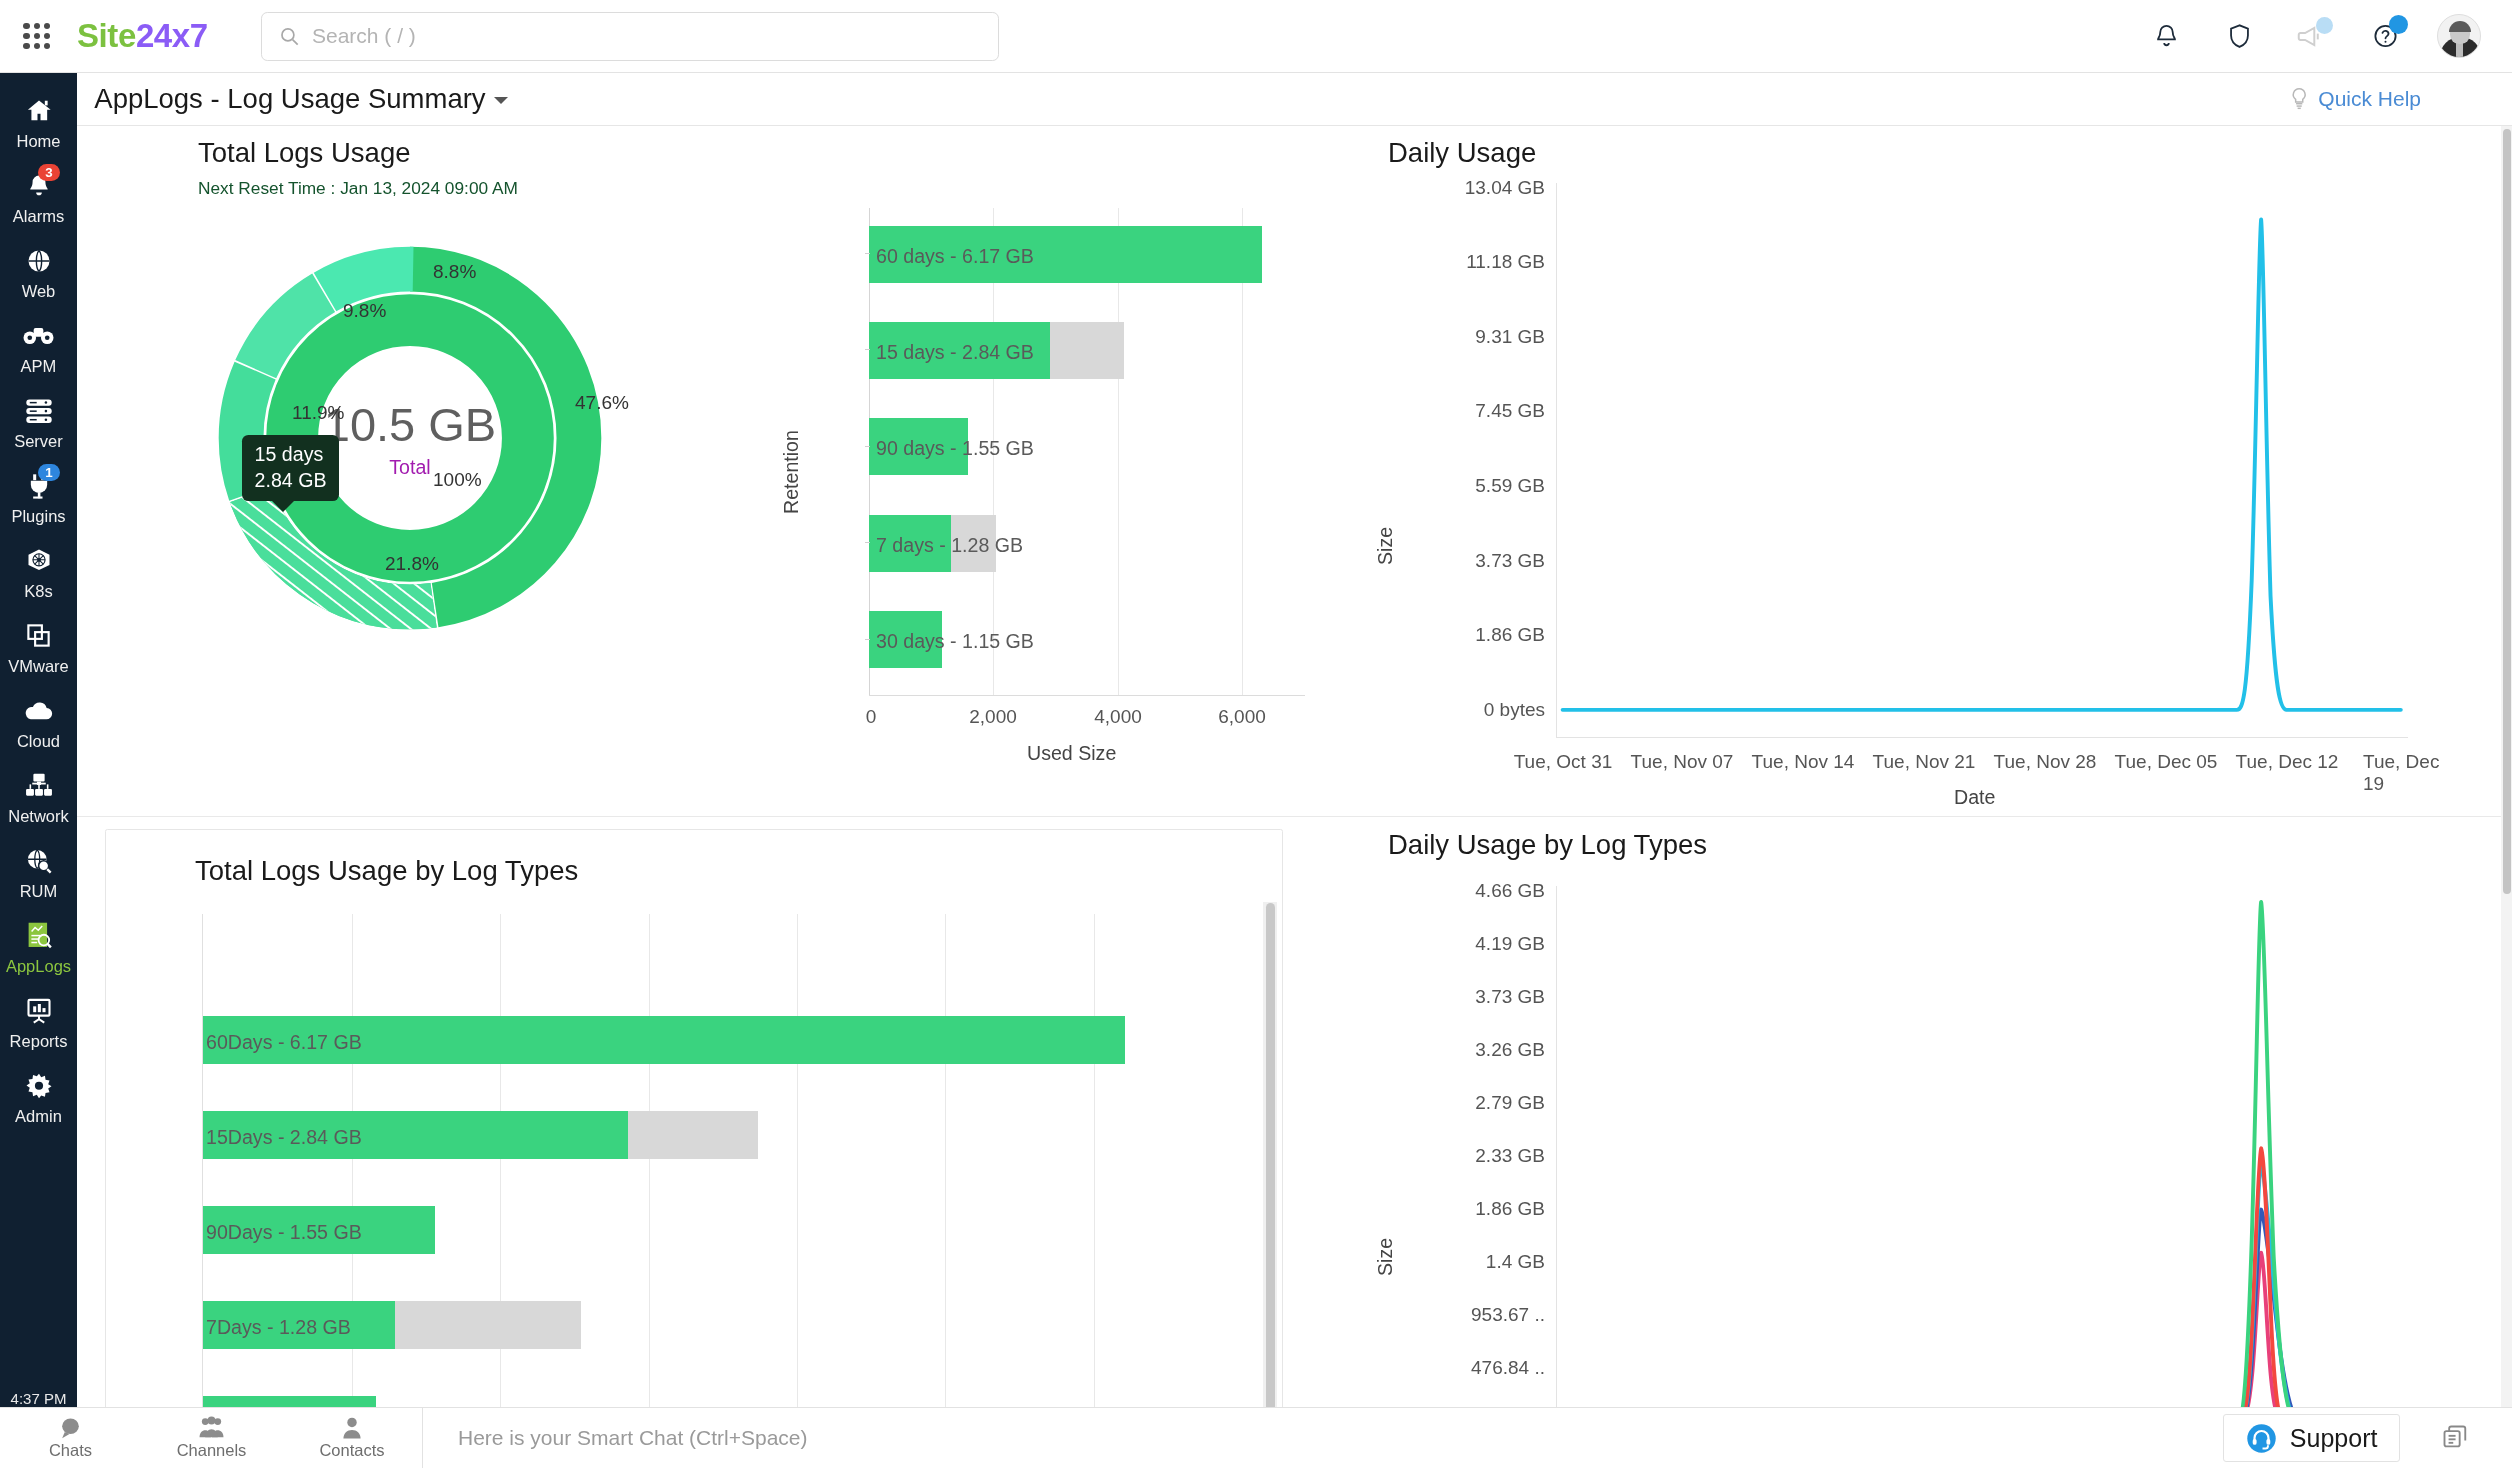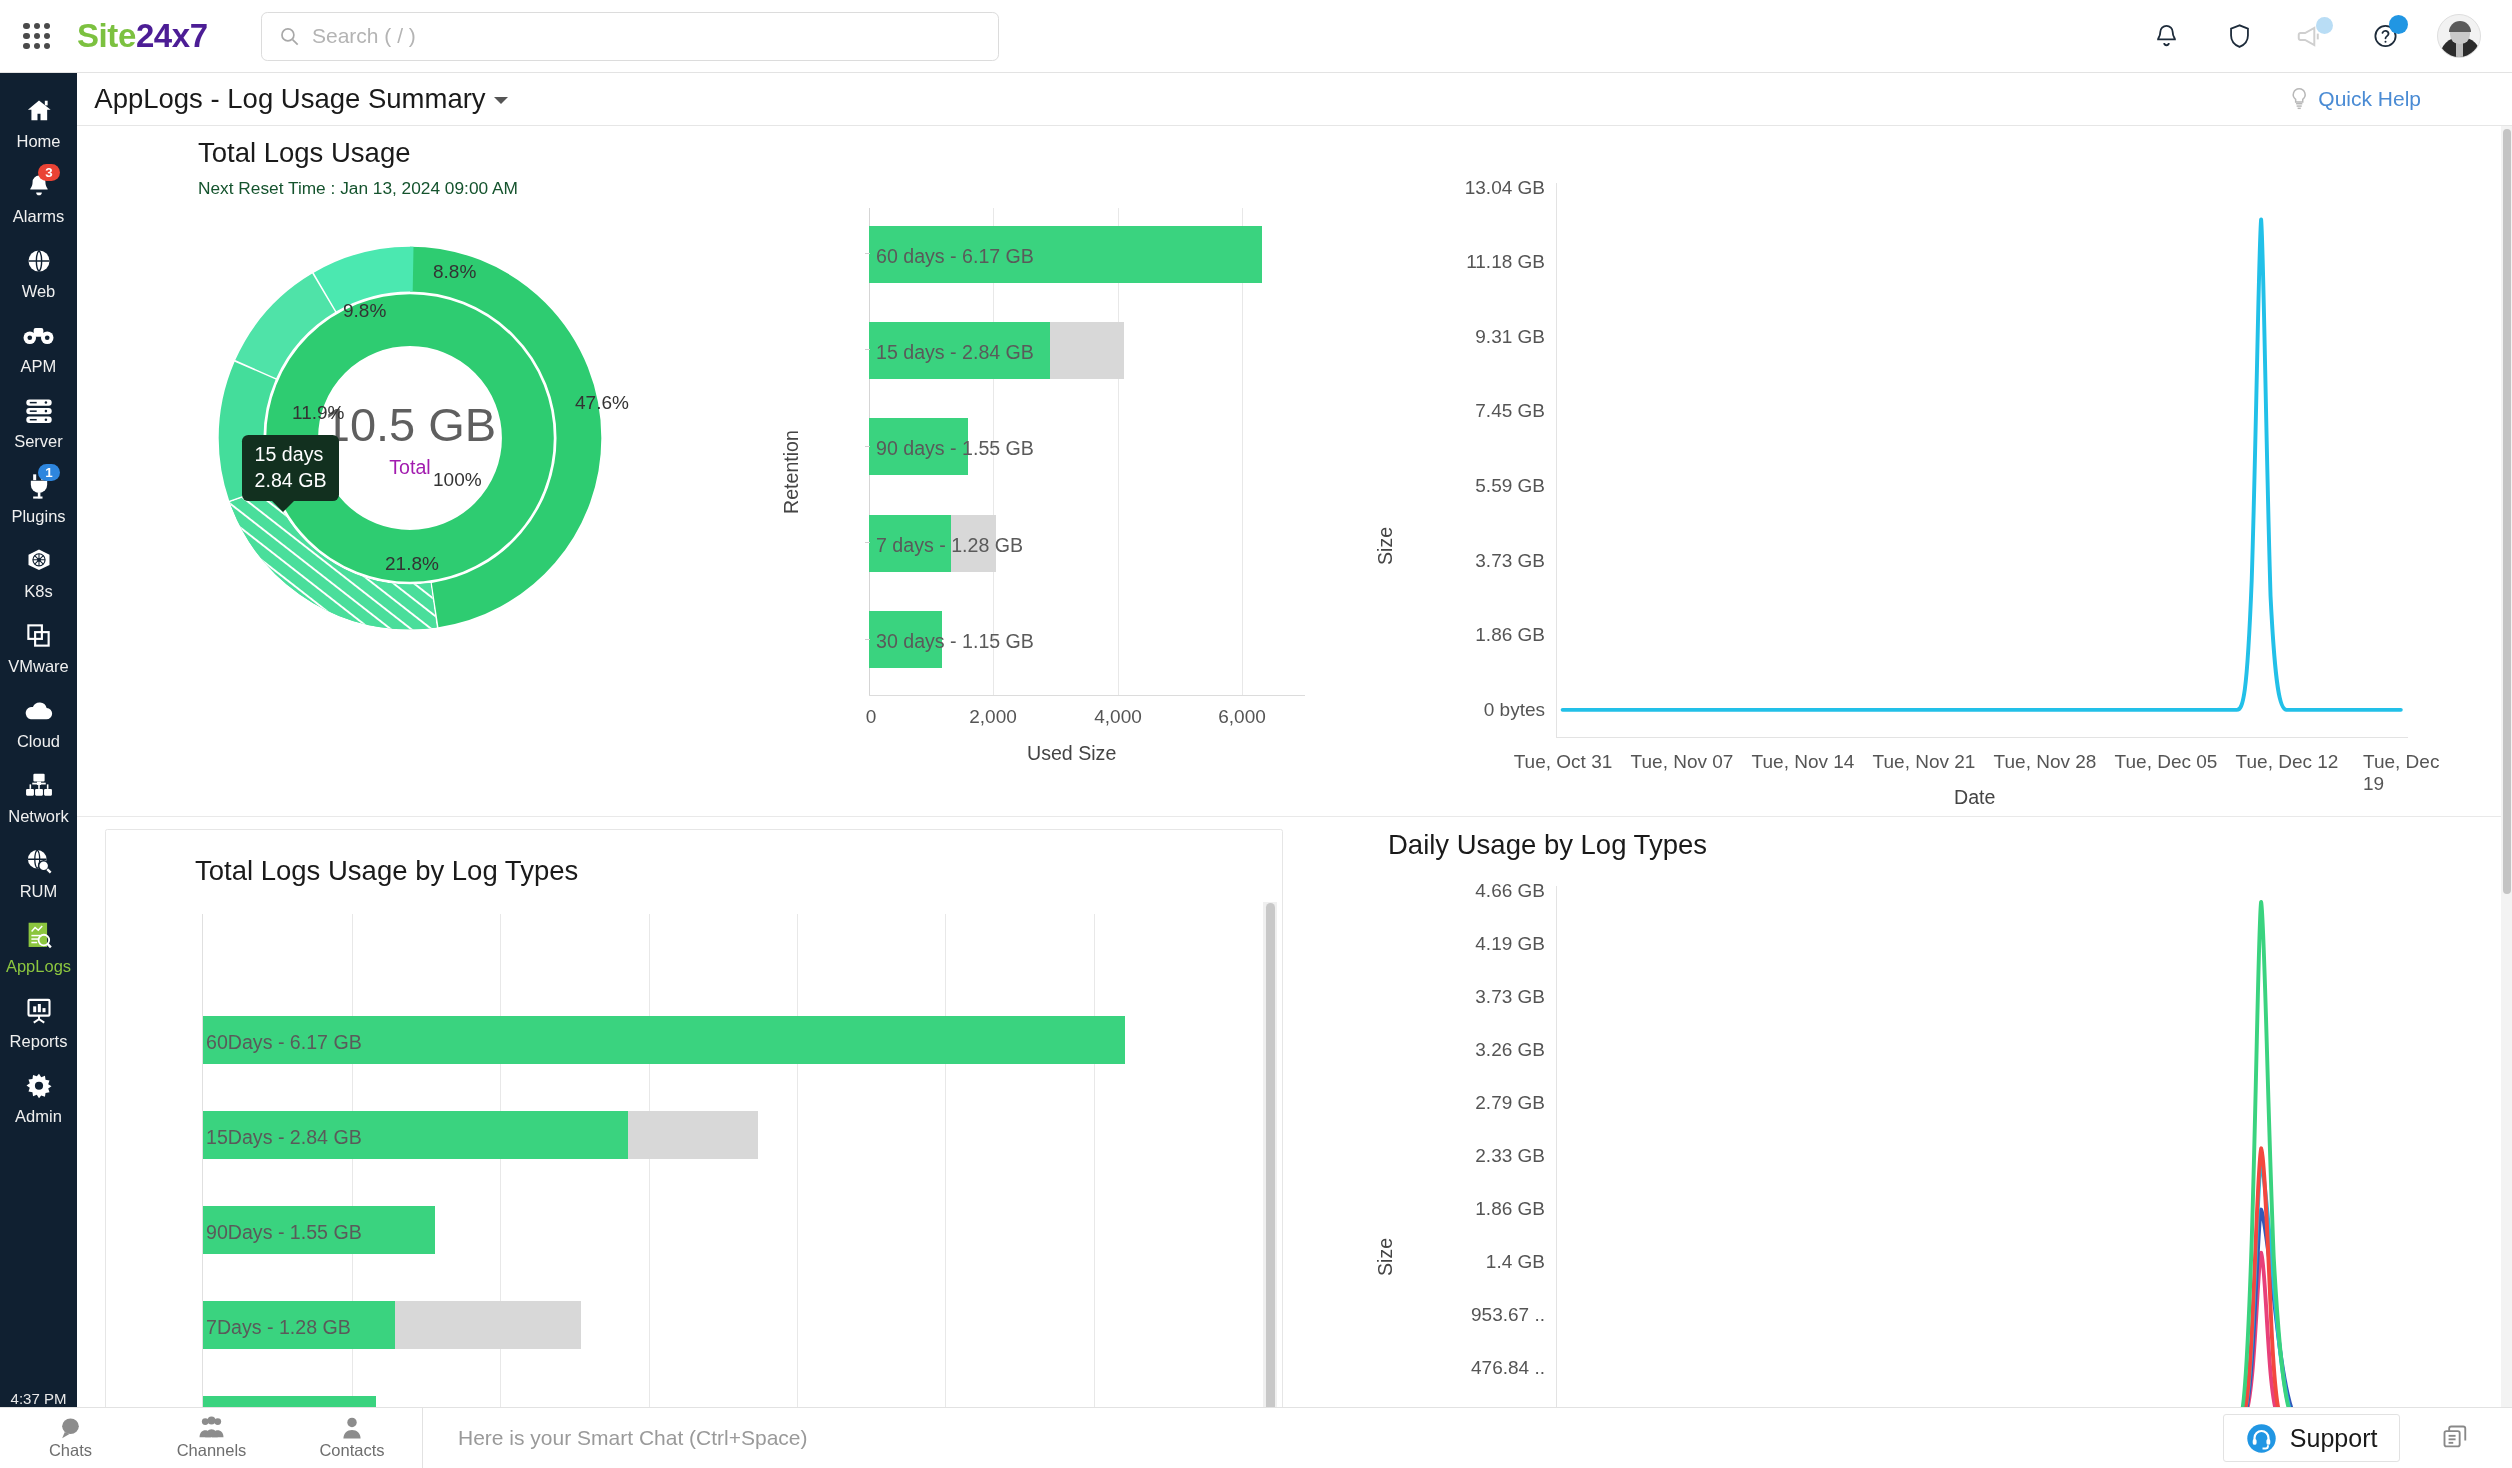--- a/index.html
+++ b/index.html
@@ -15,21 +15,21 @@
     position: absolute; top: 0; left: 0; width: 2512px; height: 73px;
     background: #ffffff; border-bottom: 0.8px solid #e3e3e3;
     display: flex; align-items: center;
   }
   .grid-icon { margin-left: 20.4px; width: 33px; height: 33px;
     display: grid; grid-template-columns: repeat(3, 1fr); grid-template-rows: repeat(3, 1fr);
     gap: 3.9px; padding: 3.1px; cursor: pointer; }
   .grid-icon i { background: #4a4a4a; border-radius: 50%; display:block; width:6.3px; height:6.3px; }
   .brand { margin-left: 23.6px; font-size: 33px; font-weight: bold; letter-spacing: -0.4px; }
   .brand .g { color: #7cc140; }
-  .brand .b { color: #4c1d95; }
+  .brand .b { color: #8b5cf6; }
 
   .searchbox {
     margin-left: 53px; width: 738px; height: 49px;
     border: 0.8px solid #dcdcdc; border-radius: 6.3px; background: #fff;
     display: flex; align-items: center; padding: 0 17.3px; cursor: text;
   }
   .searchbox .ph { color: #b4b4b4; font-size: 21px; margin-left: 12.6px; }
 
   .topbar-right { margin-left: auto; display: flex; align-items: center; gap: 31px; padding-right: 31px; }
   .tb-icon { position: relative; width: 42px; height: 42px; display:flex; align-items:center; justify-content:center; cursor:pointer; }
@@ -476,20 +476,21 @@
 
         <div class="tick-x" style="left:154px; top:506px;">0</div>
         <div class="tick-x" style="left:276px; top:506px;">2,000</div>
         <div class="tick-x" style="left:401px; top:506px;">4,000</div>
         <div class="tick-x" style="left:525px; top:506px;">6,000</div>
         <div class="axis-title" style="left:310px; top:542px;">Used Size</div>
       </div>
     </div>
 
     <div class="panel" style="left:1280px; top:11px; width:1138px; height:659px;">
+      <div class="panel-title" style="margin-left:31px;">Daily Usage</div>
 
       <div class="line-plot" style="left:0; top:35px; width:1138px; height:597px;">
 
         <div class="ytick" style="left:31px; top:538px; width:157px;">0 bytes</div>
         <div class="ytick" style="left:31px; top:463px; width:157px;">1.86 GB</div>
         <div class="ytick" style="left:31px; top:389px; width:157px;">3.73 GB</div>
         <div class="ytick" style="left:31px; top:314px; width:157px;">5.59 GB</div>
         <div class="ytick" style="left:31px; top:239px; width:157px;">7.45 GB</div>
         <div class="ytick" style="left:31px; top:165px; width:157px;">9.31 GB</div>
         <div class="ytick" style="left:31px; top:90px; width:157px;">11.18 GB</div>

